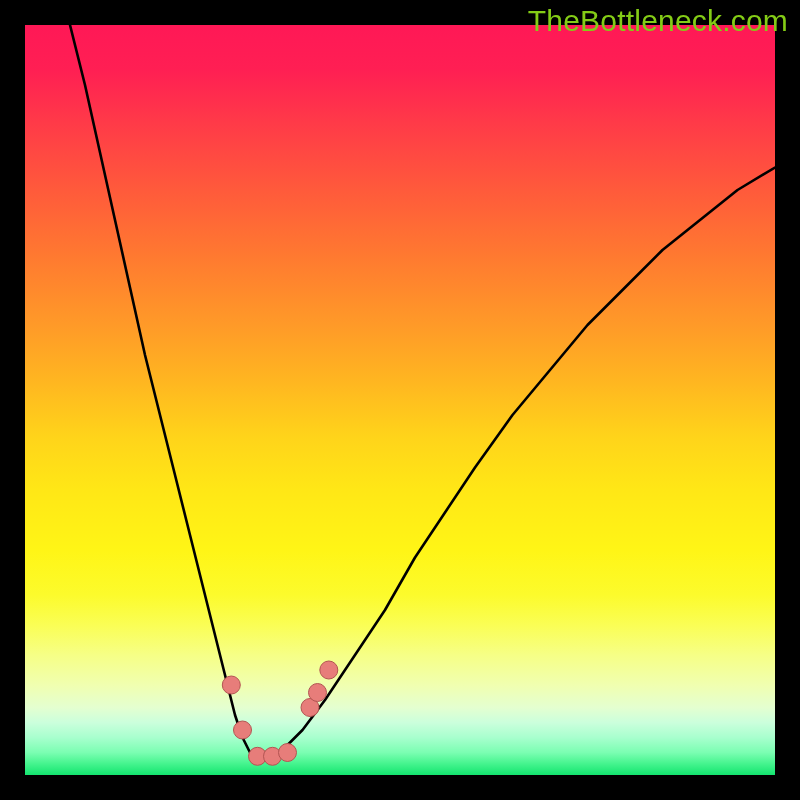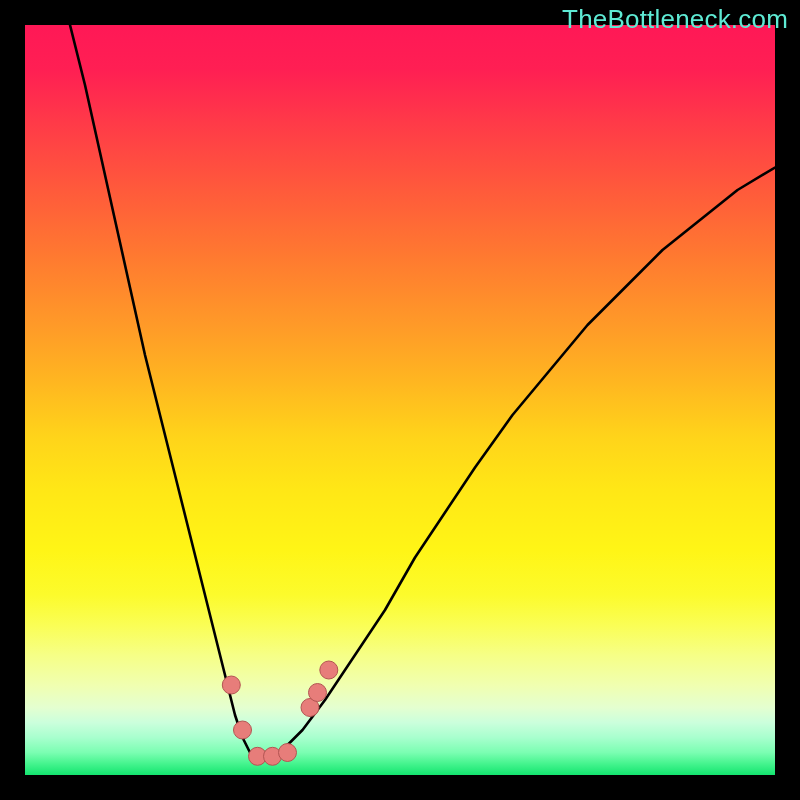--- a/index.html
+++ b/index.html
@@ -49,22 +49,22 @@
   svg.curve {
     position: absolute;
     inset: 0;
     width: 100%;
     height: 100%;
   }
   .watermark {
     position: absolute;
     top: 4px;
     right: 12px;
-    color: #5eead4;
-    font-size: 26px;
+    color: #84cc16;
+    font-size: 30px;
     letter-spacing: 0.2px;
   }
 </style>
 </head>
 <body>
 
 <div class="frame">
   <div class="plot-bg"></div>
   <svg class="curve" viewBox="0 0 750 750" preserveAspectRatio="none">
     <path id="curve-path" fill="none" stroke-width="2.6" stroke-linejoin="round" stroke-linecap="round" d="M45.0 0.0 L60.0 60.0 L75.0 127.5 L90.0 195.0 L105.0 262.5 L120.0 330.0 L135.0 390.0 L150.0 450.0 L165.0 510.0 L180.0 570.0 L195.0 630.0 L202.5 660.0 L210.0 690.0 L217.5 712.5 L225.0 727.5 L232.5 735.0 L240.0 735.0 L247.5 735.0 L255.0 727.5 L262.5 720.0 L277.5 705.0 L300.0 675.0 L330.0 630.0 L360.0 585.0 L390.0 532.5 L420.0 487.5 L450.0 442.5 L487.5 390.0 L525.0 345.0 L562.5 300.0 L600.0 262.5 L637.5 225.0 L675.0 195.0 L712.5 165.0 L750.0 142.5" stroke="#000000"></path>

